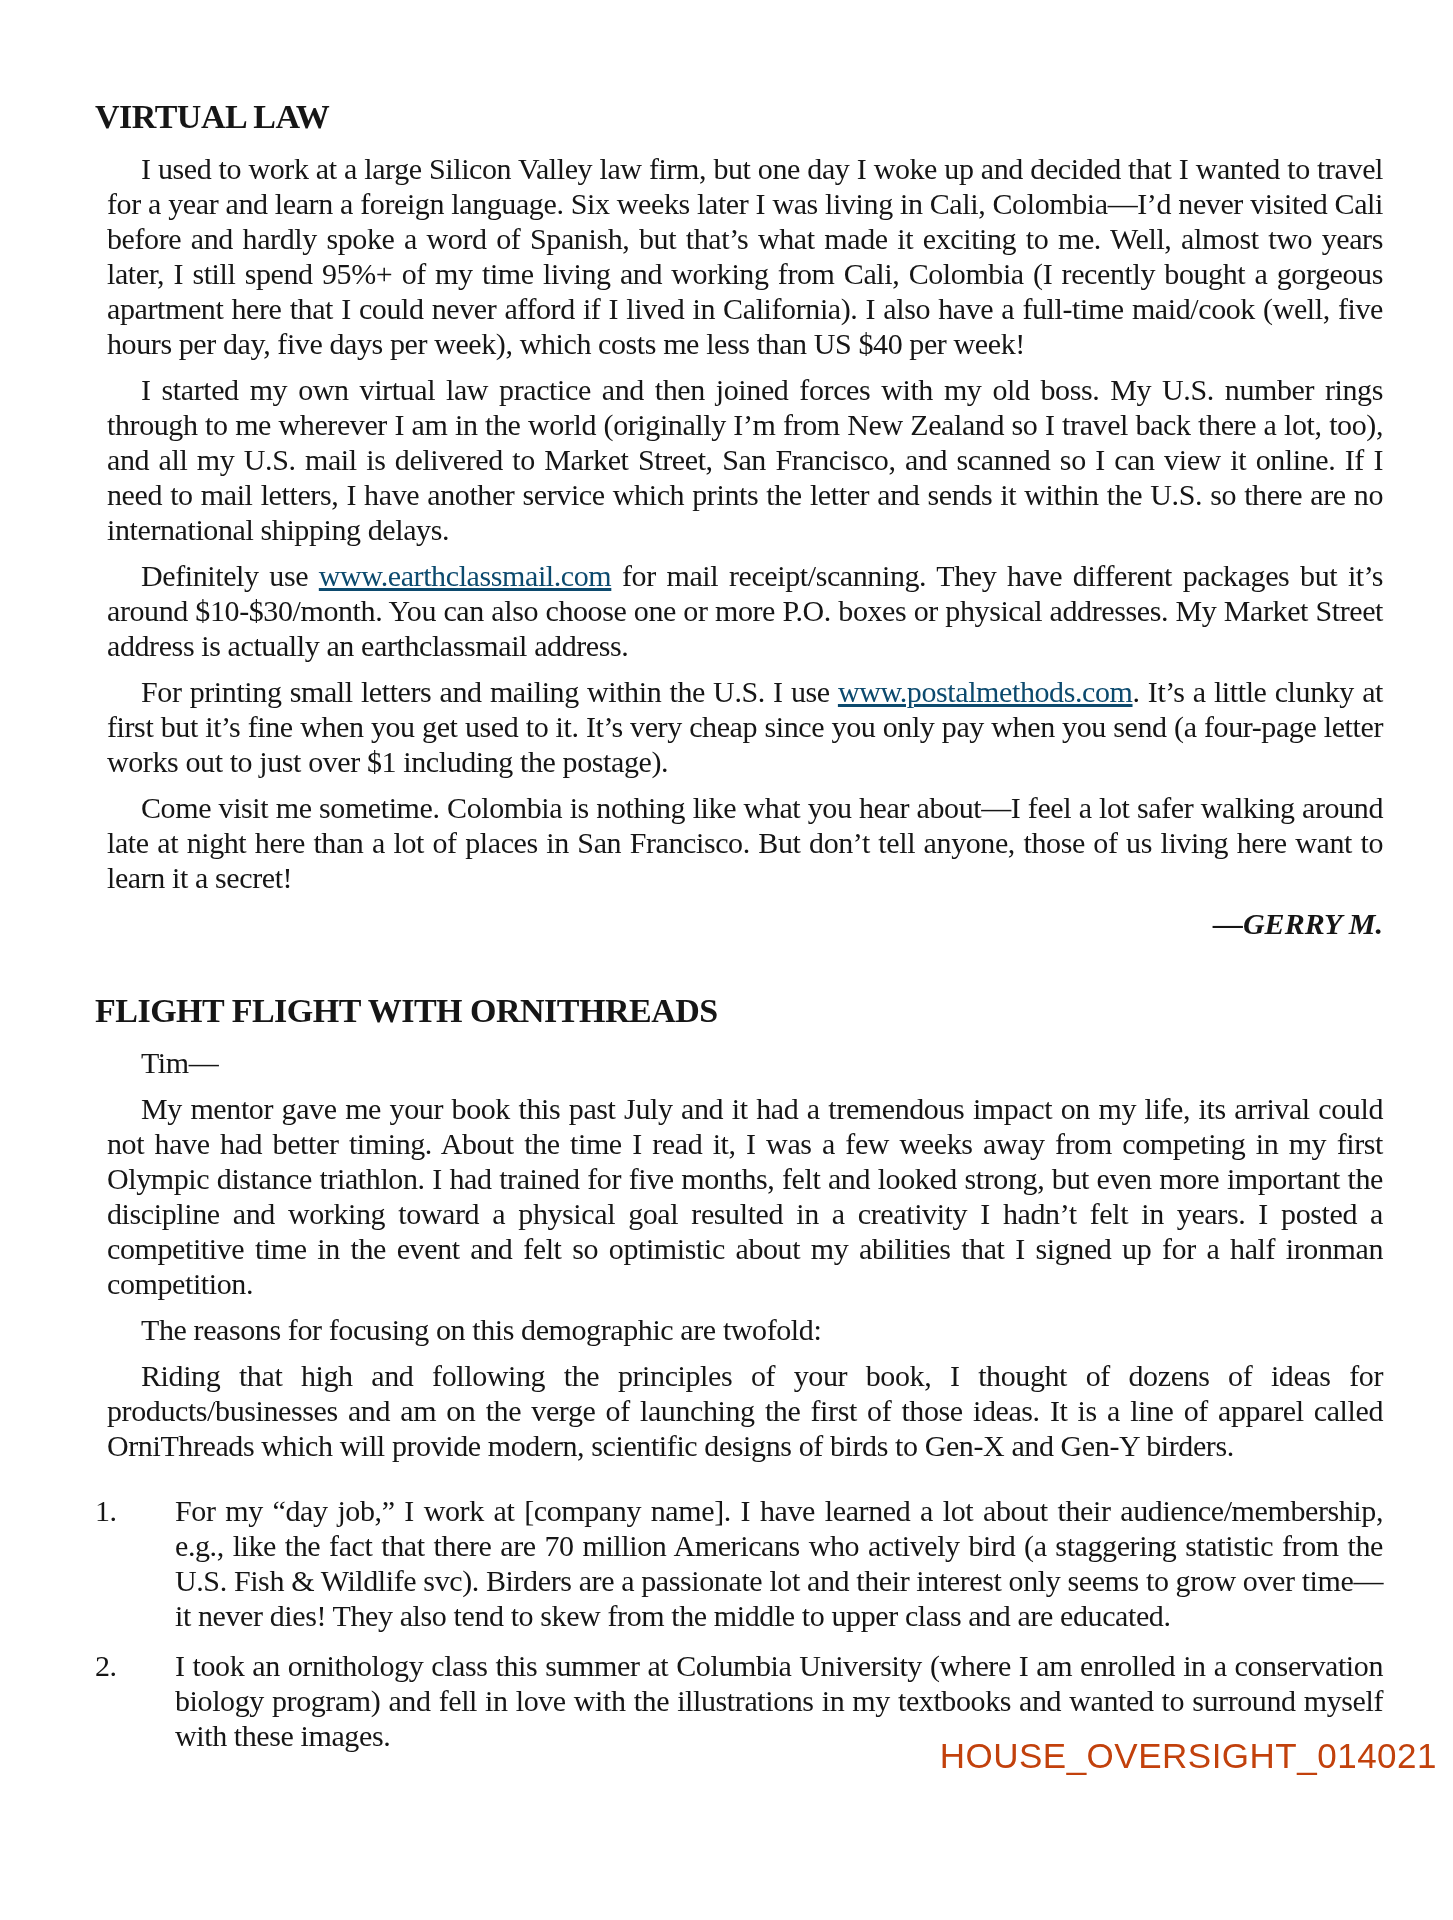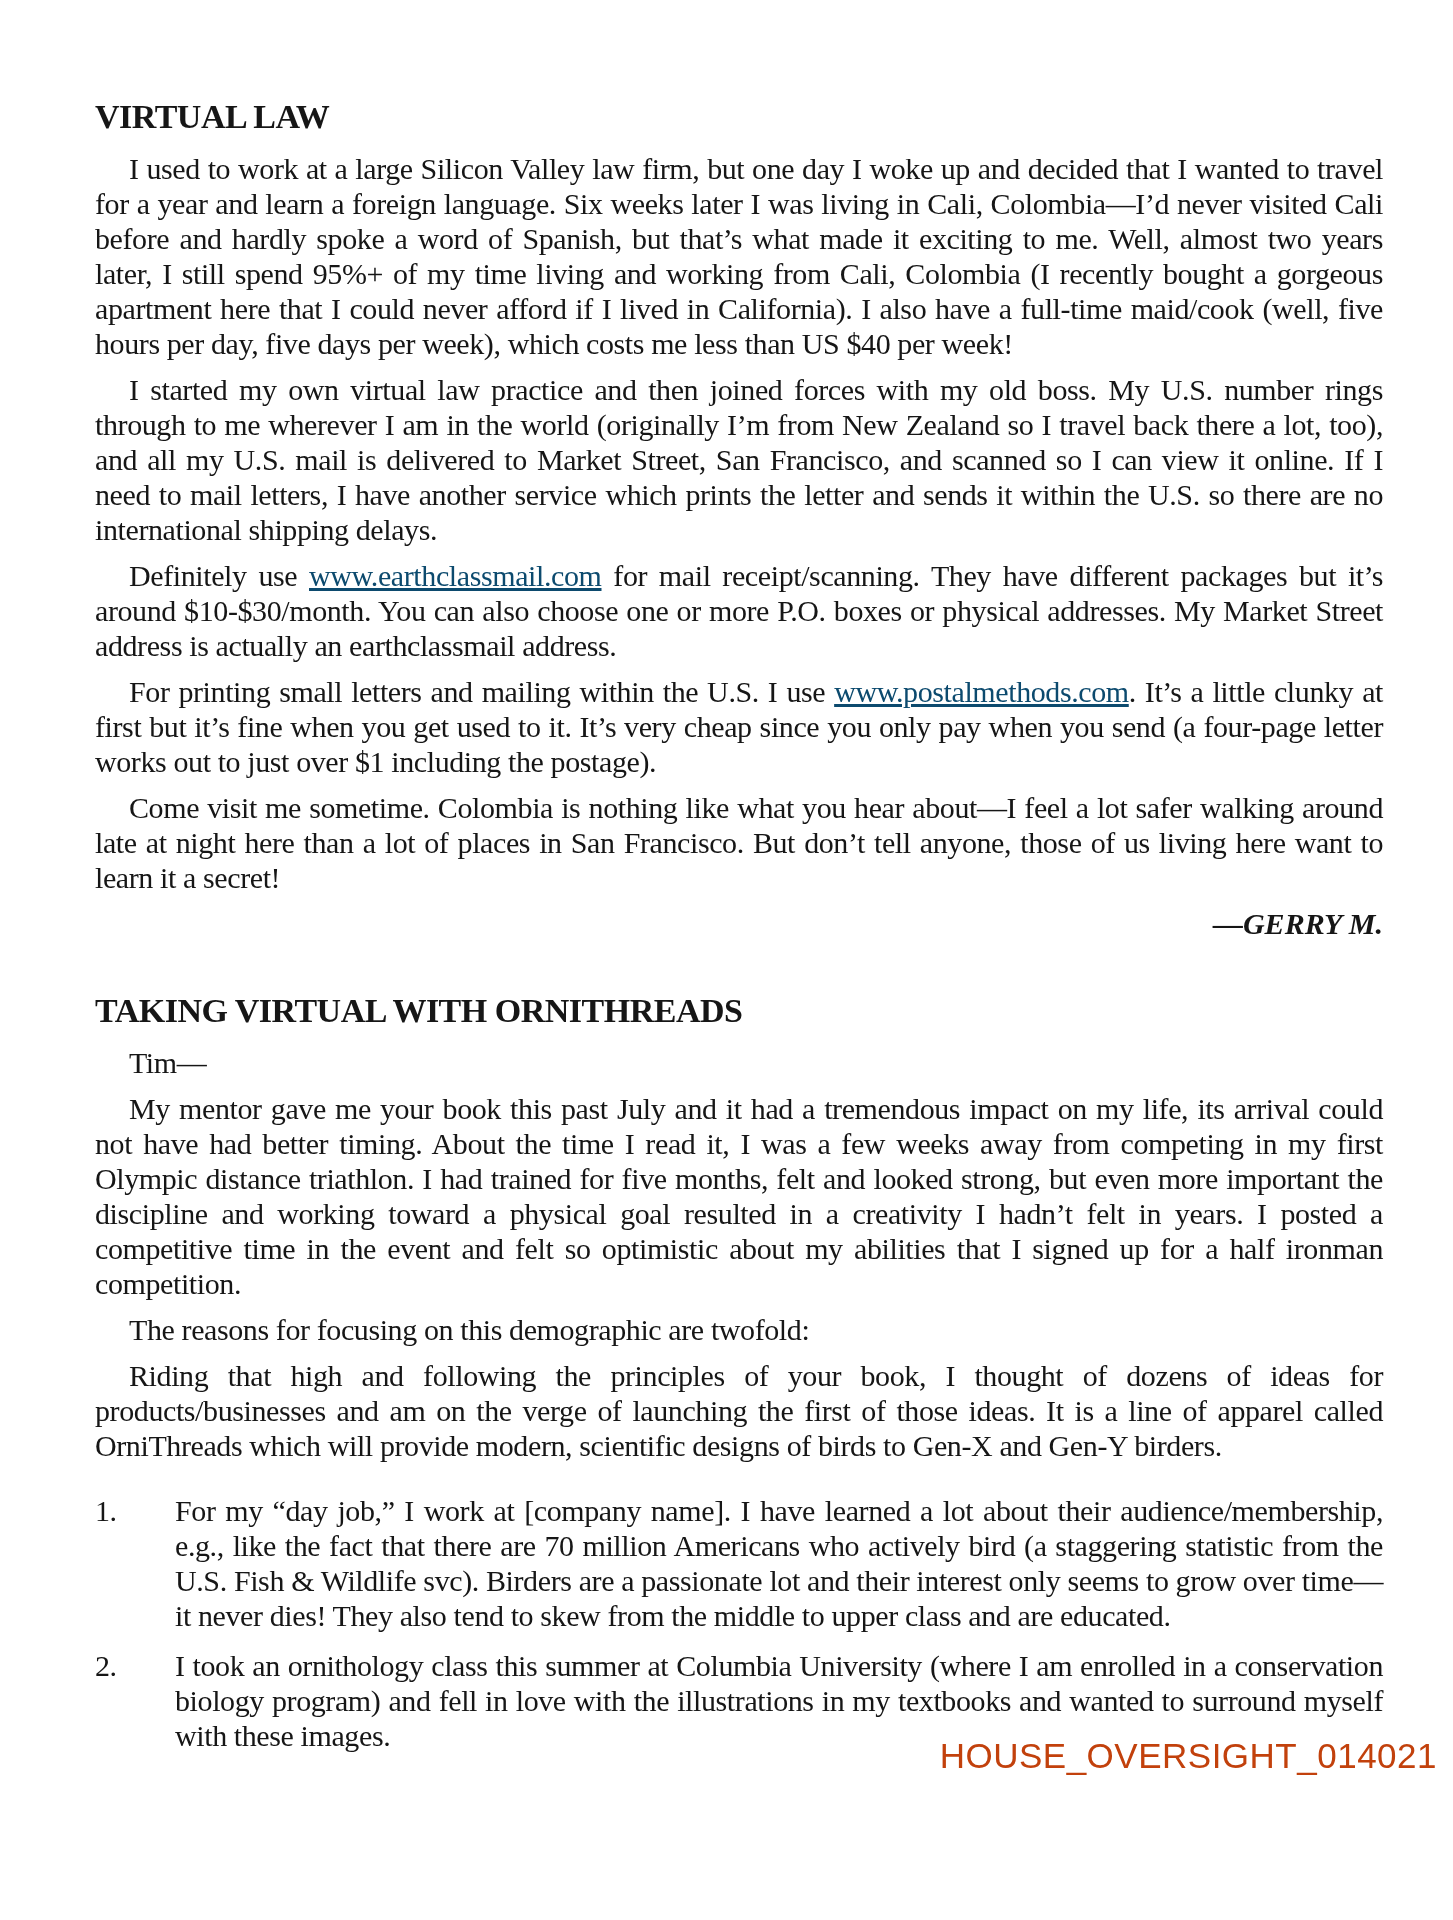--- a/index.html
+++ b/index.html
@@ -24,21 +24,21 @@
     letter-spacing:-0.5px;
     margin:0 0 15px 0;
     line-height:1.15;
   }
   .para {
     font-size:30px;
     line-height:35px;
     letter-spacing:-0.4px;
     text-align:justify;
     text-indent:34px;
-    margin:0 0 11px 0;
+    margin:0 0 11px 12px;
   }
   .doc-link {
     color:#0c4a6e;
     text-decoration:underline;
     cursor:pointer;
   }
   .signature {
     font-size:30px;
     line-height:35px;
     font-weight:bold;
@@ -93,21 +93,21 @@
       <p class="para"><span>Definitely use </span><a href="#" class="doc-link">www.earthclassmail.com</a><span> for mail receipt/scanning. They have different packages but it’s around $10-$30/month. You can also choose one or more P.O. boxes or physical addresses. My Market Street address is actually an earthclassmail address.</span></p>
 
       <p class="para"><span>For printing small letters and mailing within the U.S. I use </span><a href="#" class="doc-link">www.postalmethods.com</a><span>. It’s a little clunky at first but it’s fine when you get used to it. It’s very cheap since you only pay when you send (a four-page letter works out to just over $1 including the postage).</span></p>
 
       <p class="para">Come visit me sometime. Colombia is nothing like what you hear about—I feel a lot safer walking around late at night here than a lot of places in San Francisco. But don’t tell anyone, those of us living here want to learn it a secret!</p>
 
       <p class="signature">—GERRY M.</p>
     </section>
 
     <section class="section-ornithreads">
-      <h2 class="section-heading">TAKING VIRTUAL WITH ORNITHREADS</h2>
+      <h2 class="section-heading">FLIGHT FLIGHT WITH ORNITHREADS</h2>
 
       <p class="para">Tim—</p>
 
       <p class="para">My mentor gave me your book this past July and it had a tremendous impact on my life, its arrival could not have had better timing. About the time I read it, I was a few weeks away from competing in my first Olympic distance triathlon. I had trained for five months, felt and looked strong, but even more important the discipline and working toward a physical goal resulted in a creativity I hadn’t felt in years. I posted a competitive time in the event and felt so optimistic about my abilities that I signed up for a half ironman competition.</p>
 
       <p class="para">The reasons for focusing on this demographic are twofold:</p>
 
       <p class="para">Riding that high and following the principles of your book, I thought of dozens of ideas for products/businesses and am on the verge of launching the first of those ideas. It is a line of apparel called OrniThreads which will provide modern, scientific designs of birds to Gen-X and Gen-Y birders.</p>
 
       <ol class="reasons">

